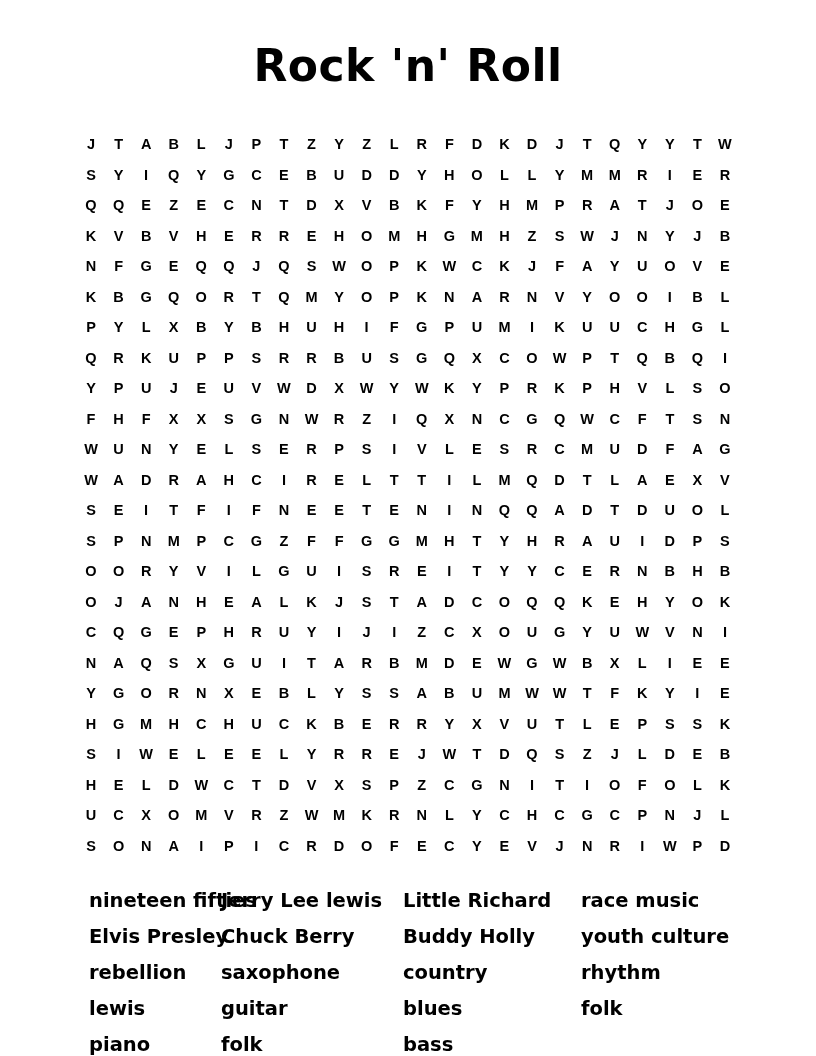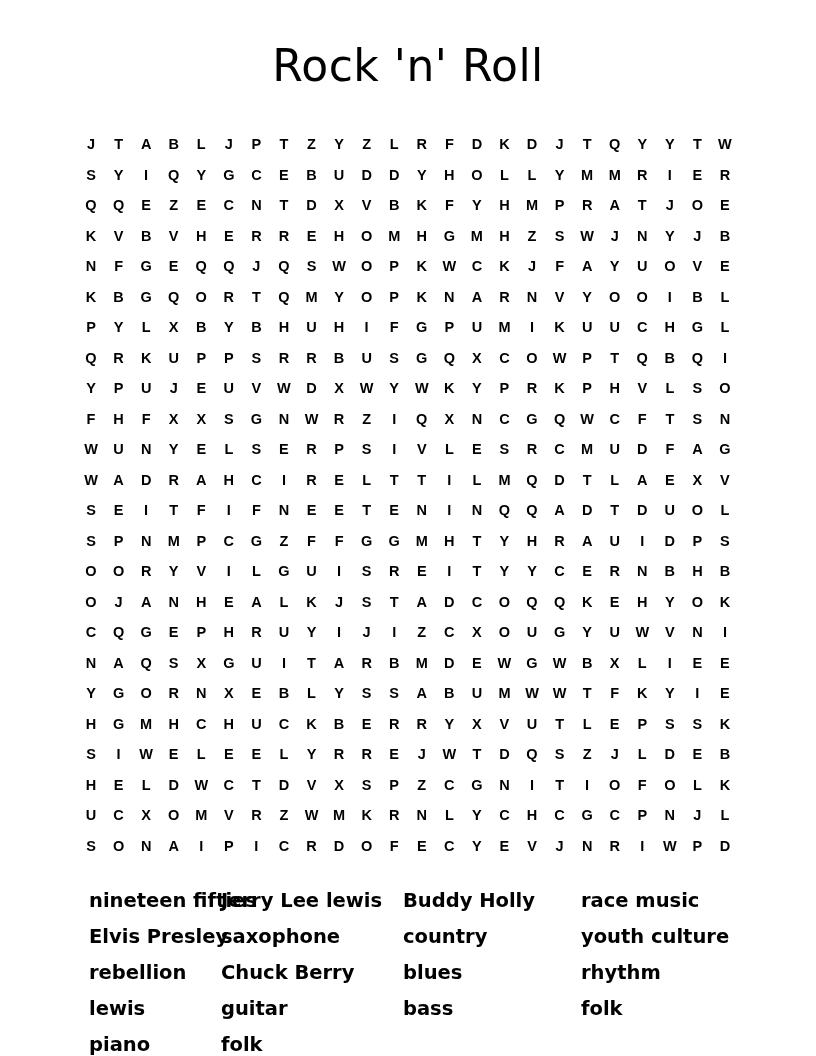--- a/index.html
+++ b/index.html
@@ -16,21 +16,21 @@
   }
   .page {
     width: 816px;
     height: 1056px;
     position: relative;
     box-sizing: border-box;
   }
   .puzzle-title {
     text-align: center;
     font-family: "DejaVu Sans", sans-serif;
-    font-weight: normal;
+    font-weight: bold;
     font-size: 44px;
     letter-spacing: 0.5px;
     margin: 0;
     padding-top: 40px;
     color: #000000;
   }
   .grid {
     margin: 38px auto 0 auto;
     width: 660px;
     display: flex;
@@ -713,26 +713,27 @@
   <div class="wordlist">
     <div class="word-col c1">
         <div class="word">nineteen fifties</div>
         <div class="word">Elvis Presley</div>
         <div class="word">rebellion</div>
         <div class="word">lewis</div>
         <div class="word">piano</div>
       </div>
     <div class="word-col c2">
         <div class="word">Jerry Lee lewis</div>
+        <div class="word">Chuck Berry</div>
         <div class="word">saxophone</div>
-        <div class="word">Chuck Berry</div>
         <div class="word">guitar</div>
         <div class="word">folk</div>
       </div>
     <div class="word-col c3">
+        <div class="word">Little Richard</div>
         <div class="word">Buddy Holly</div>
         <div class="word">country</div>
         <div class="word">blues</div>
         <div class="word">bass</div>
       </div>
     <div class="word-col c4">
         <div class="word">race music</div>
         <div class="word">youth culture</div>
         <div class="word">rhythm</div>
         <div class="word">folk</div>

